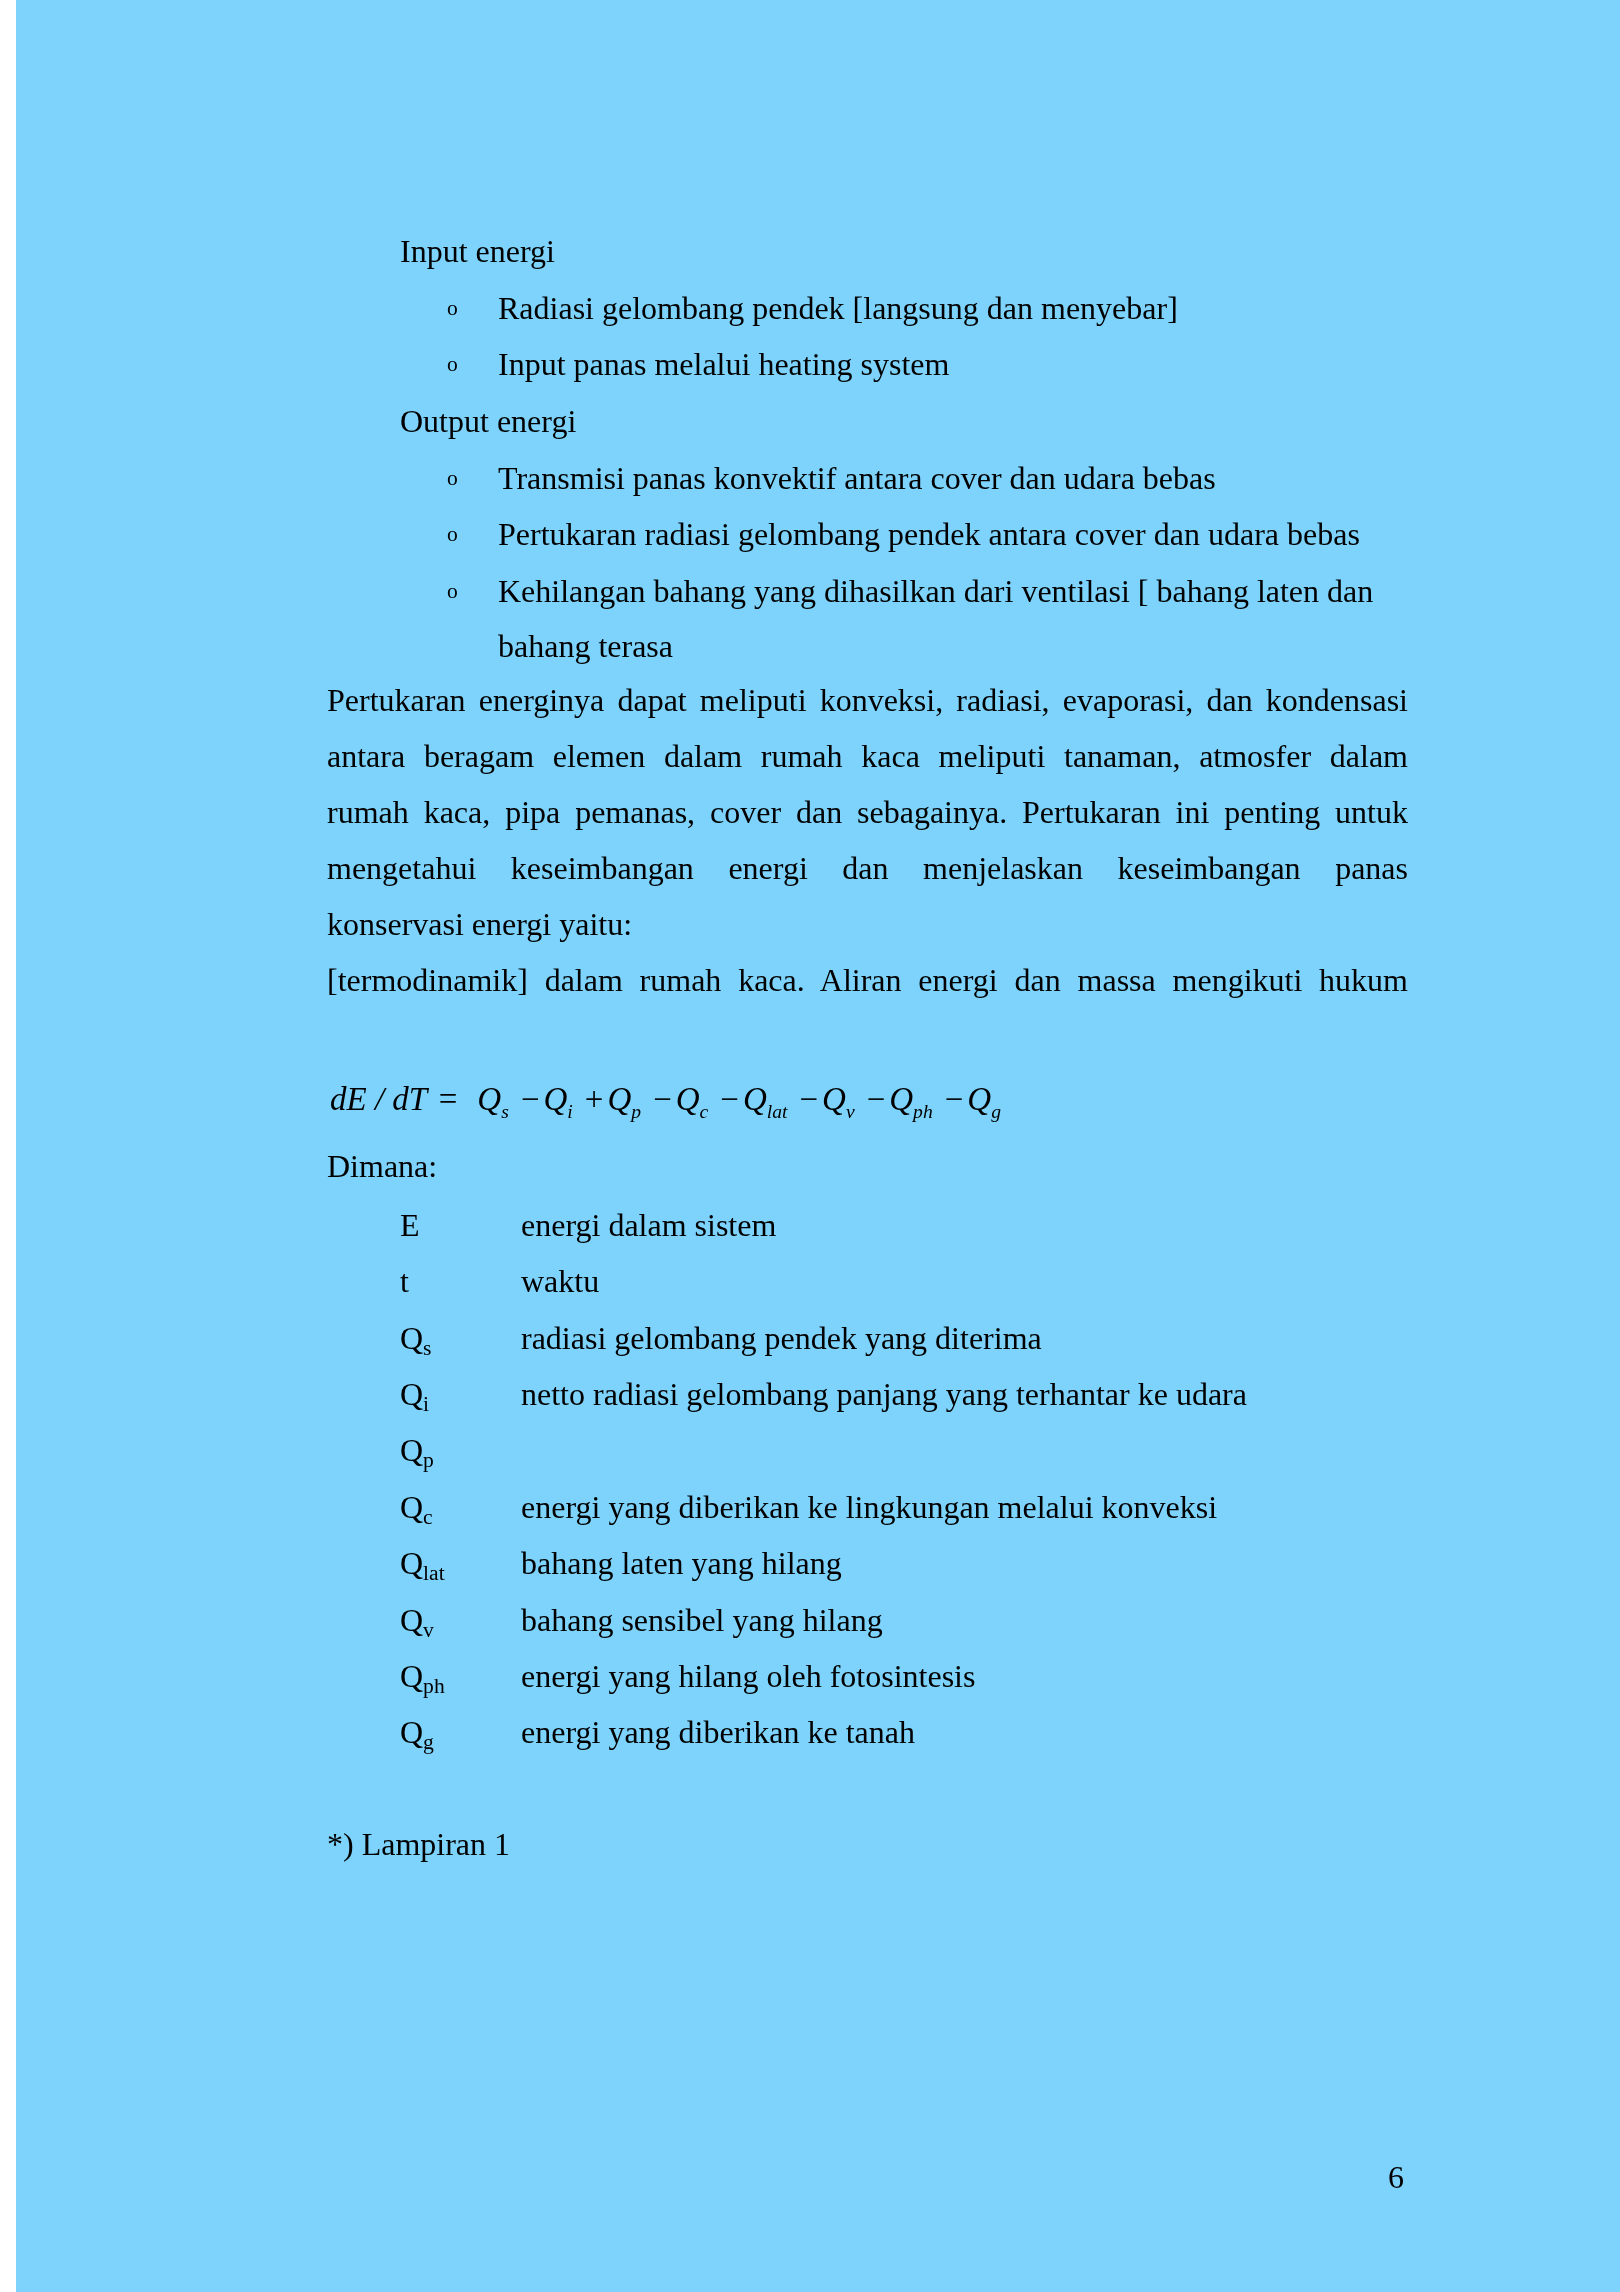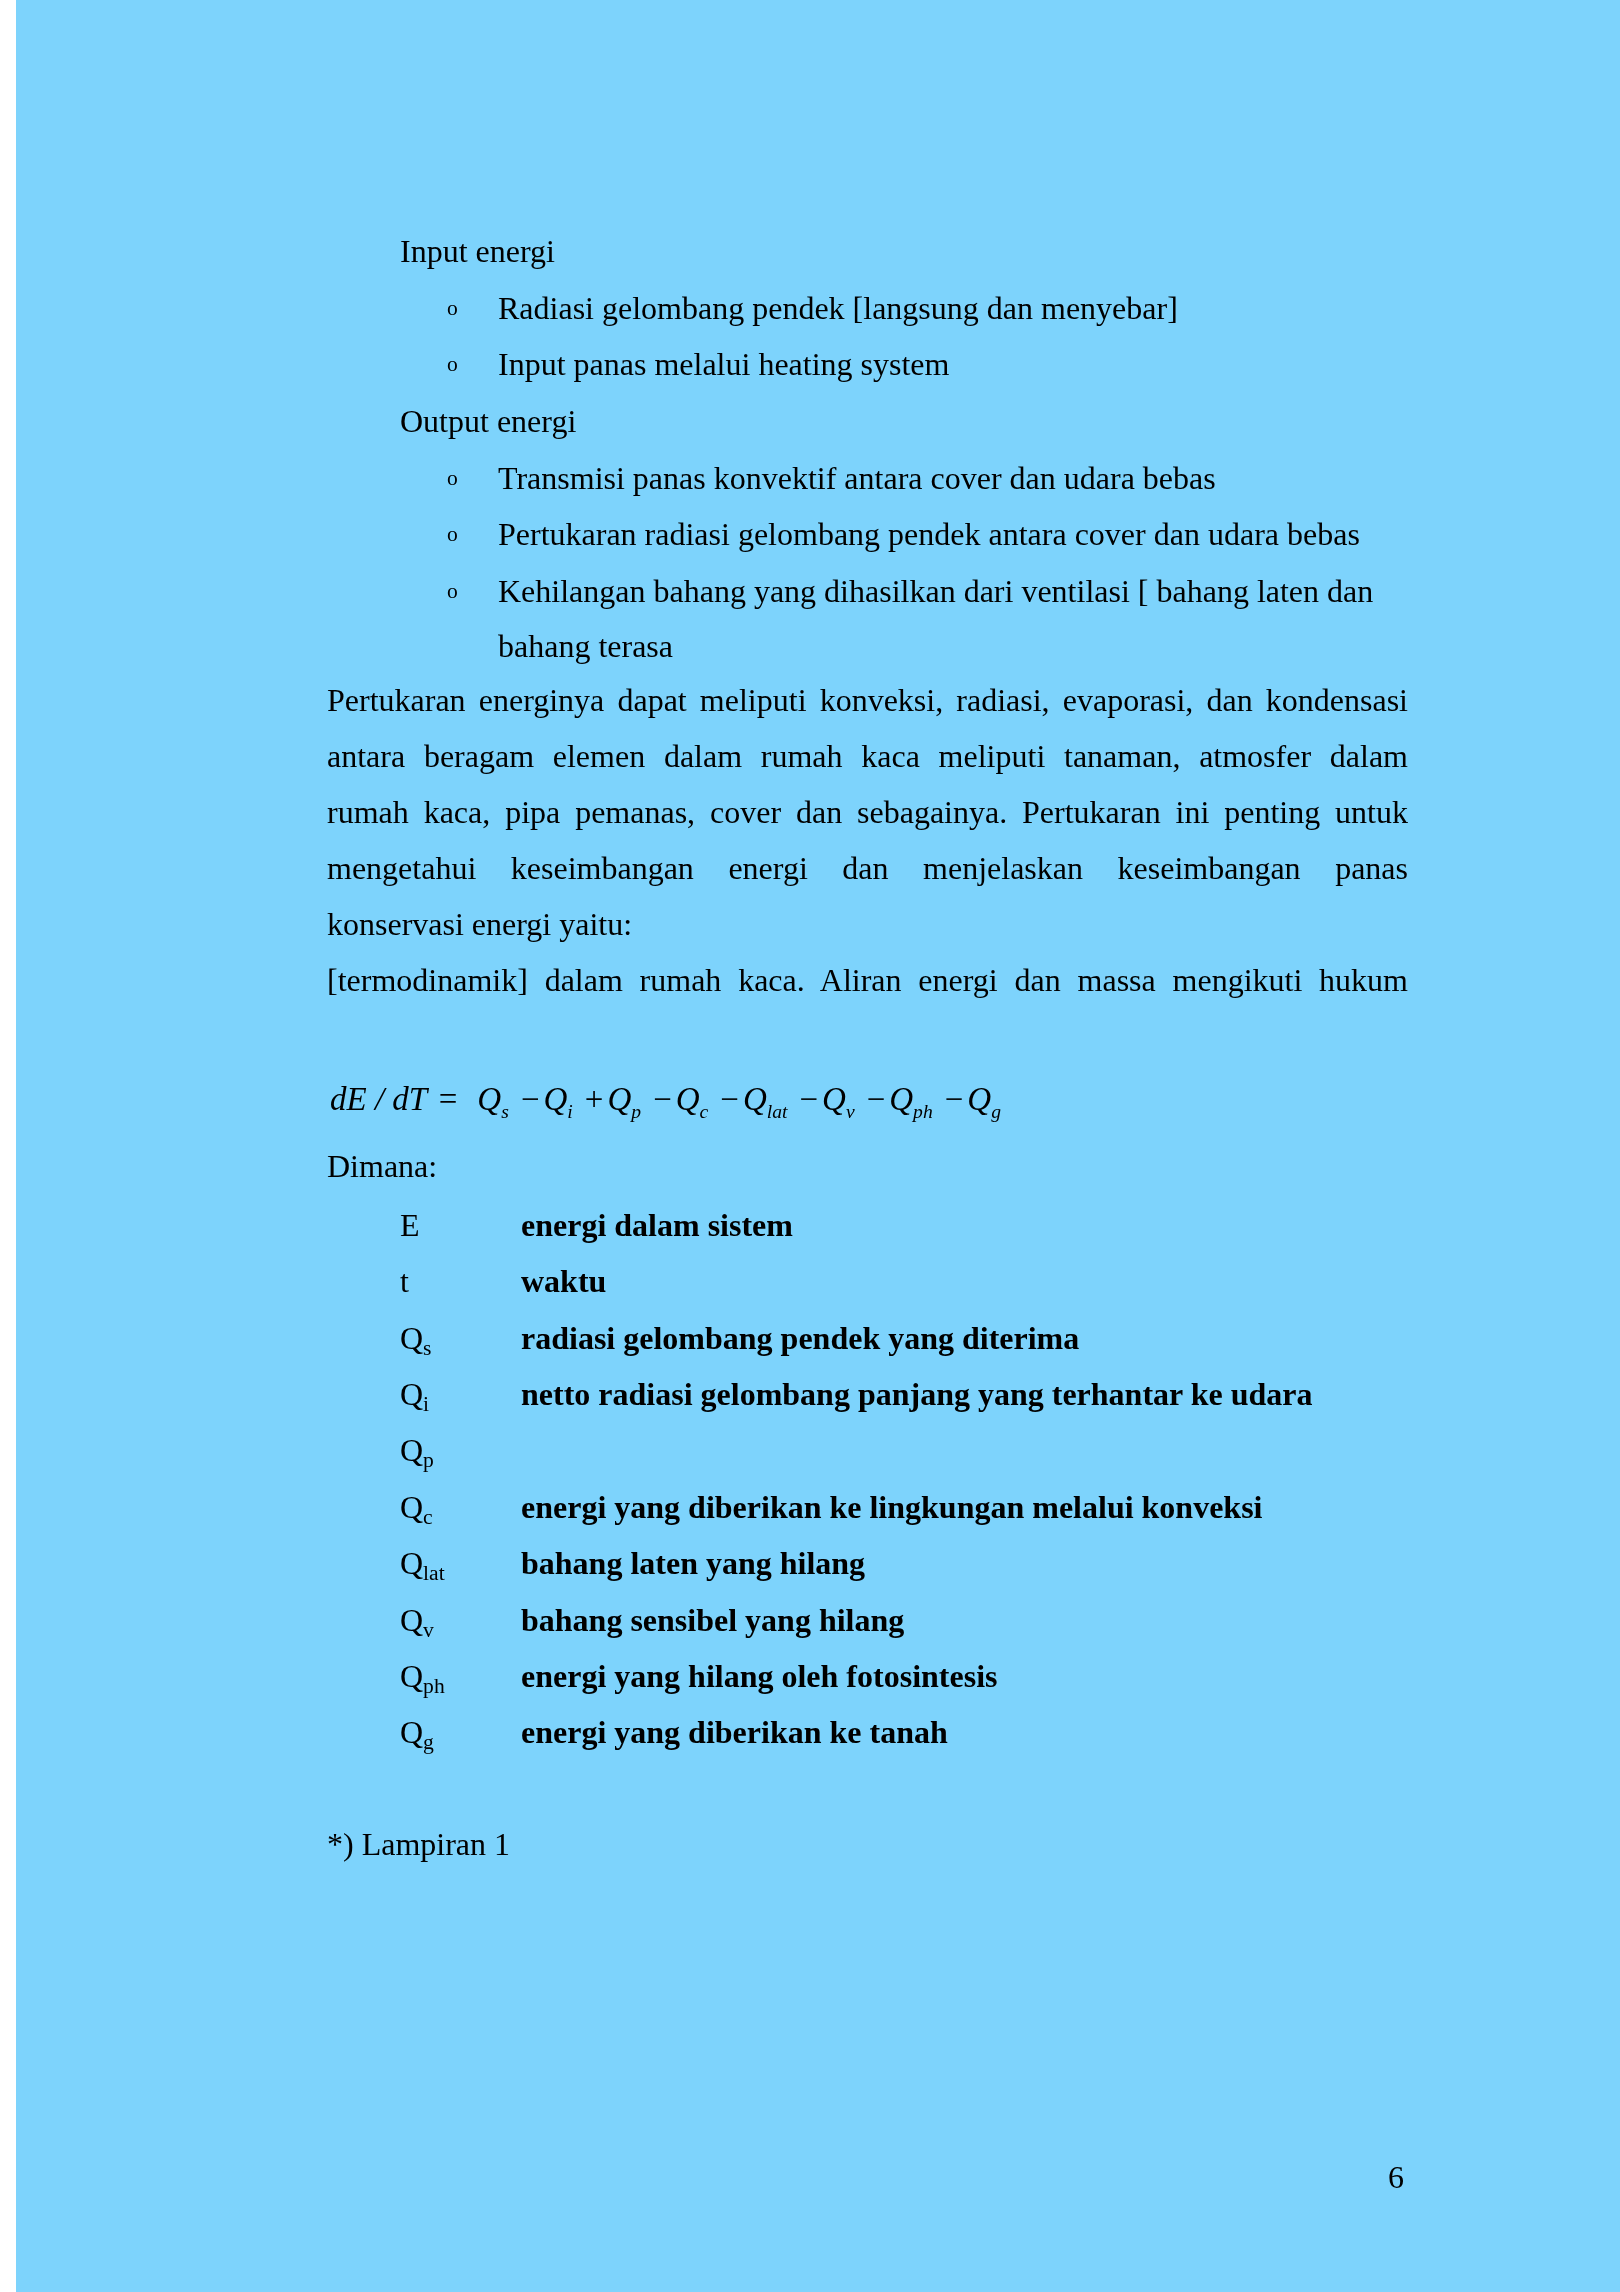--- a/index.html
+++ b/index.html
@@ -14,21 +14,21 @@
   .para { position: absolute; left: 311px; width: 1081px; font-size: 32px; line-height: 56px; text-align: justify; }
   .para .pl { display: block; text-align: justify; text-align-last: justify; height: 56px; white-space: normal; }
   .para .pl.last { text-align-last: left; }
   .equation { position: absolute; left: 314px; font-family: "Liberation Serif", serif; font-size: 33px; font-style: italic; white-space: nowrap; line-height: 56px; text-align: right; }
   .equation .op { font-style: normal; margin: 0 3.9px; }
   .equation sub { font-size: 19.6px; vertical-align: -7.8px; }
   .defs { position: absolute; left: 384px; }
   .def-row { position: absolute; left: 0; height: 57px; width: 980px; font-size: 32px; line-height: 57px; white-space: nowrap; }
   .def-row .sym { position: absolute; left: 0; }
   .def-row .sym sub { font-size: 21.6px; vertical-align: -5.9px; }
-  .def-row .desc { position: absolute; left: 121px; font-weight: bold; }
+  .def-row .desc { position: absolute; left: 121px; }
   .page-number { position: absolute; left: 1372px; top: 2149px; font-size: 32px; line-height: 56px; }
 </style>
 </head>
 <body>
 
 <div class="page">
 
   <div class="ln heading" style="top:223px">Input energi</div>
   <div class="ln bullet-row" style="top:280px">
     <span class="mark">o</span>

